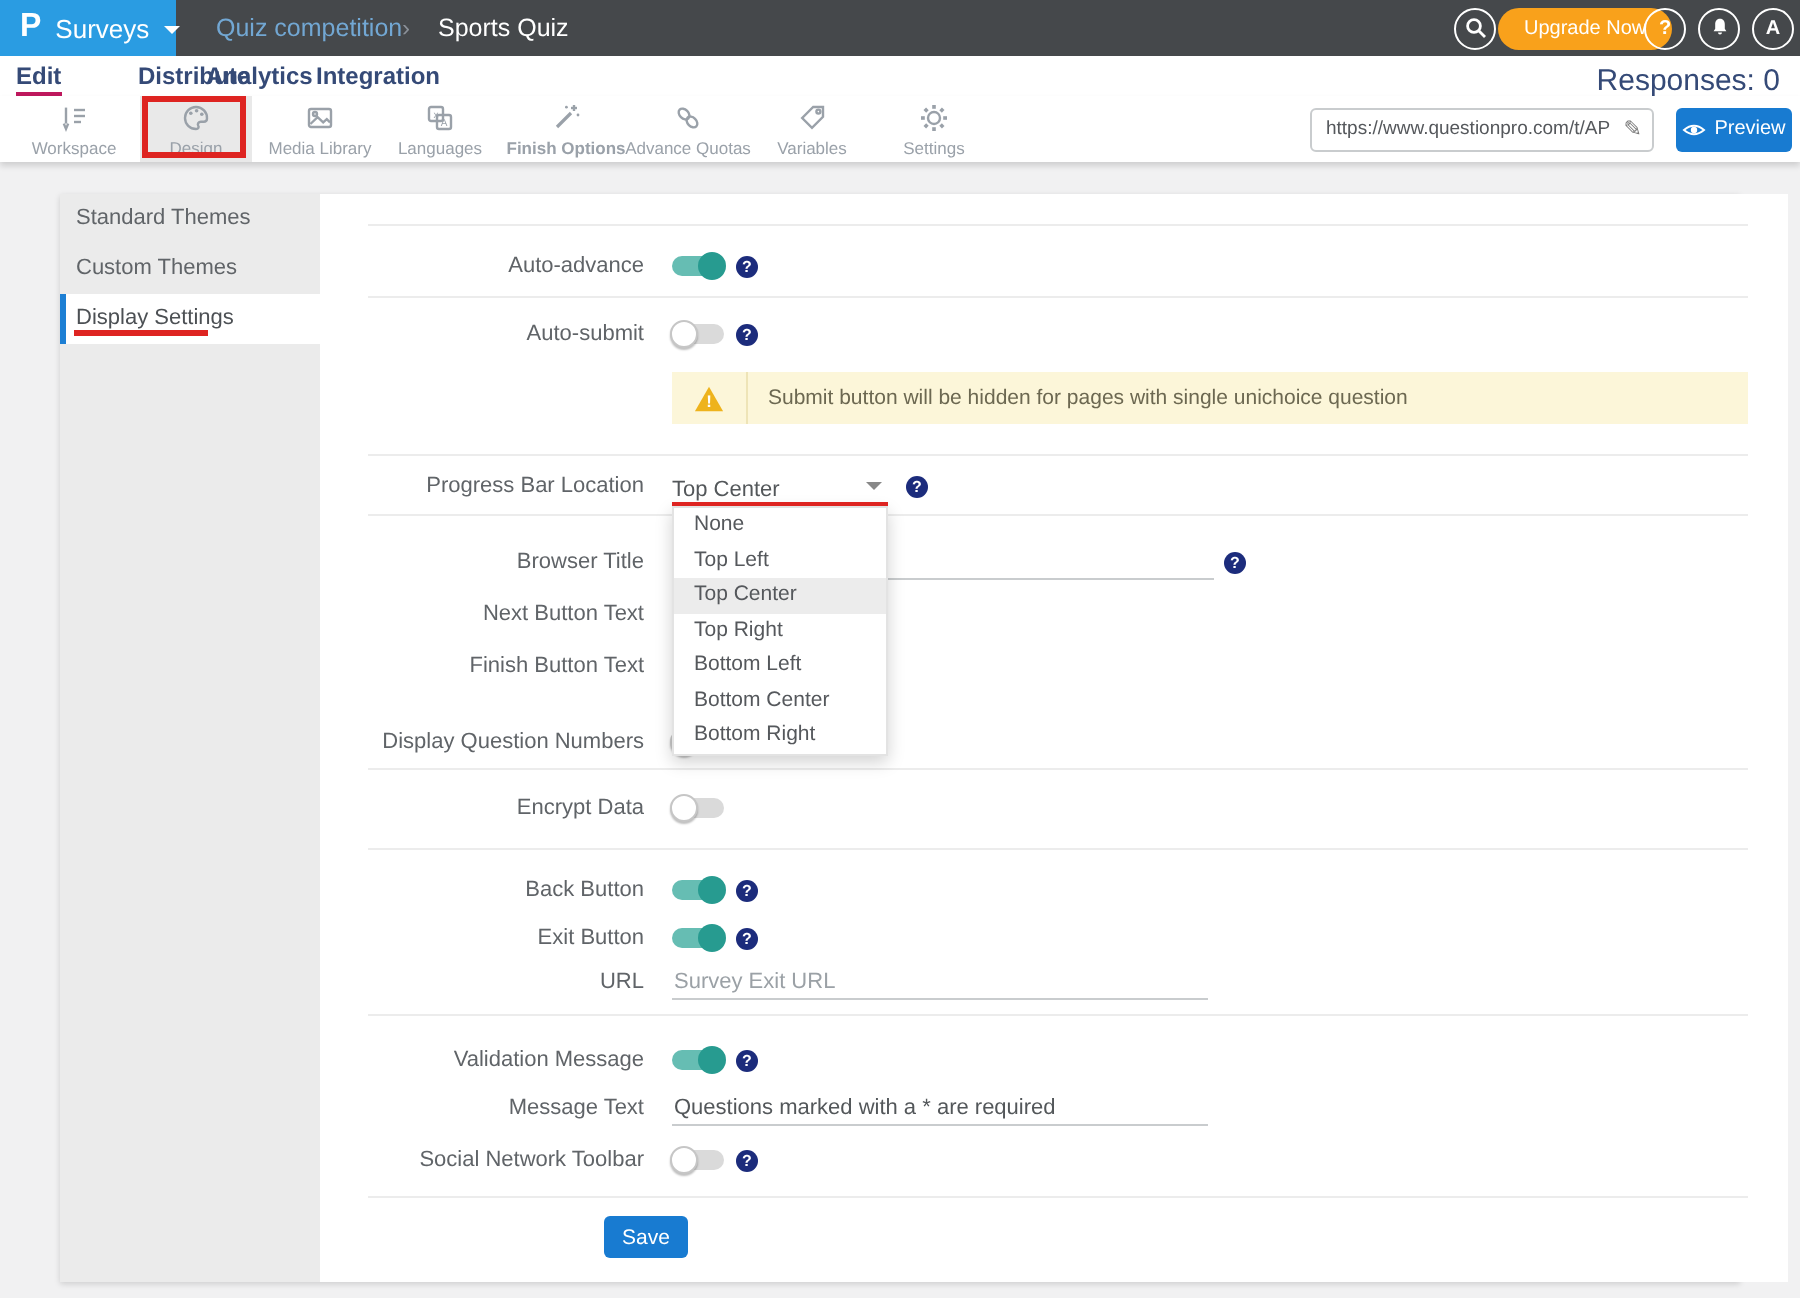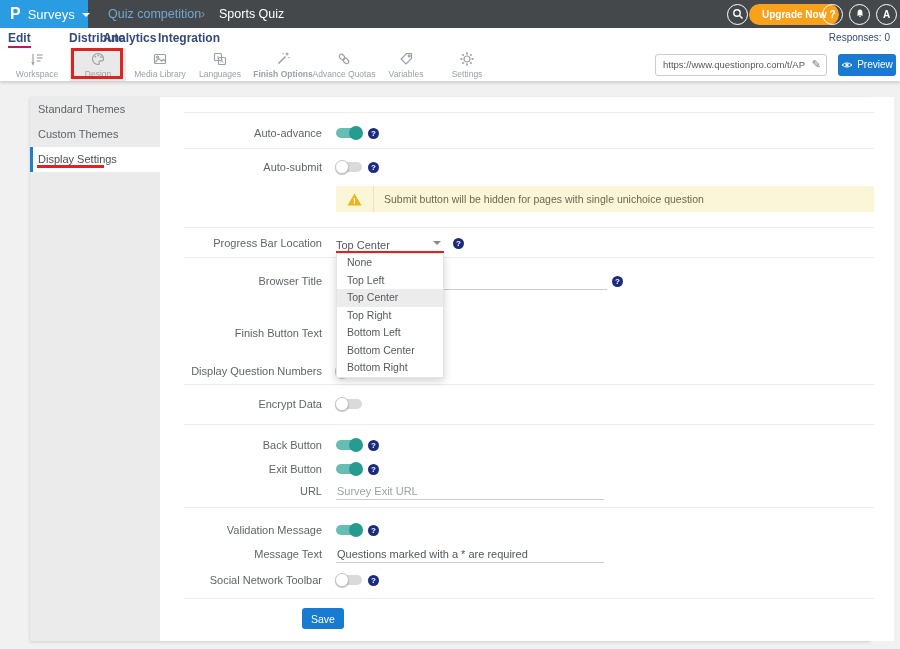--- a/index.html
+++ b/index.html
@@ -15,28 +15,28 @@
   .product { font-size:13px; }
   .caret-dn { display:inline-block; width:0; height:0; border-left:4px solid transparent;
     border-right:4px solid transparent; border-top:4px solid #fff; margin-top:1px; }
   .crumb-parent { position:absolute; left:108px; top:7px; font-size:12.5px; color:#72a7d3; cursor:pointer; }
   .crumb-sep { position:absolute; left:201px; top:7px; font-size:12px; color:#8b9199; }
   .crumb-current { position:absolute; left:219px; top:7px; font-size:12.5px; color:#ffffff; }
   .circle-btn { position:absolute; top:3.5px; width:21px; height:21px; border:1.5px solid #fff;
     border-radius:50%; color:#fff; display:flex; align-items:center; justify-content:center;
     font-size:10px; font-weight:bold; cursor:pointer; }
   .upgrade { position:absolute; left:749px; top:3.5px; height:21px; padding:0 13px; background:#f9a11b;
-    border:none; border-radius:11px; color:#fff; font-size:10px; font-weight:bold;
+    border:none; border-radius:11px; color:#fff; font-size:10px; font-weight:normal;
     font-family:inherit; cursor:pointer; }
 
   
   .navrow { position:absolute; left:0; top:28px; width:900px; height:20px; background:#fff; }
   .navitem { position:absolute; top:3px; font-size:12px; font-weight:bold; color:#354a77; cursor:pointer; }
   .navitem.active { border-bottom:3px solid #be185d; padding-bottom:1px; }
-  .responses { position:absolute; right:10px; top:4px; font-size:10px; color:#354a77; }
+  .responses { position:absolute; right:10px; top:4px; font-size:15px; color:#354a77; }
 
   
   .toolbar { position:absolute; left:0; top:48px; width:900px; height:33px; background:#fff;
     box-shadow:0 2px 3px rgba(0,0,0,.14); z-index:2; }
   .tbtn { position:absolute; top:0; height:33px; display:flex; flex-direction:column;
     align-items:center; justify-content:center; gap:2px; cursor:pointer; }
   .tbtn.active { background:#e9e9e9; }
   .tbtn .tlabel { font-size:8.5px; color:#9aa1a9; white-space:nowrap; }
   .tbtn svg { stroke:#9aa1a9; fill:none; stroke-width:1.2; }
   .anno-box { position:absolute; left:71px; top:0; width:52px; height:31px;
@@ -299,20 +299,24 @@
       <div class="anno-underline" style="left:152px;top:153.5px;width:108px;"></div>
 
       <div class="divider" style="top:160px;"></div>
 
       <div class="row" style="top:176px;height:18px;">
         <span class="flabel">Browser Title</span>
         <input type="text" class="uinput" style="width: 271px;">
         <span class="help" style="left:428px;">?</span>
       </div>
 
+      <div class="row" style="top:202px;height:18px;">
+        <span class="flabel">Next Button Text</span>
+        <input type="text" class="uinput" style="width: 104px;">
+      </div>
 
       <div class="row" style="top:228px;height:18px;">
         <span class="flabel">Finish Button Text</span>
         <input type="text" class="uinput" style="width: 104px;">
       </div>
 
       <div class="row" style="top:266px;">
         <span class="flabel">Display Question Numbers</span>
         <span class="toggle off">
             <span class="knob"></span>

